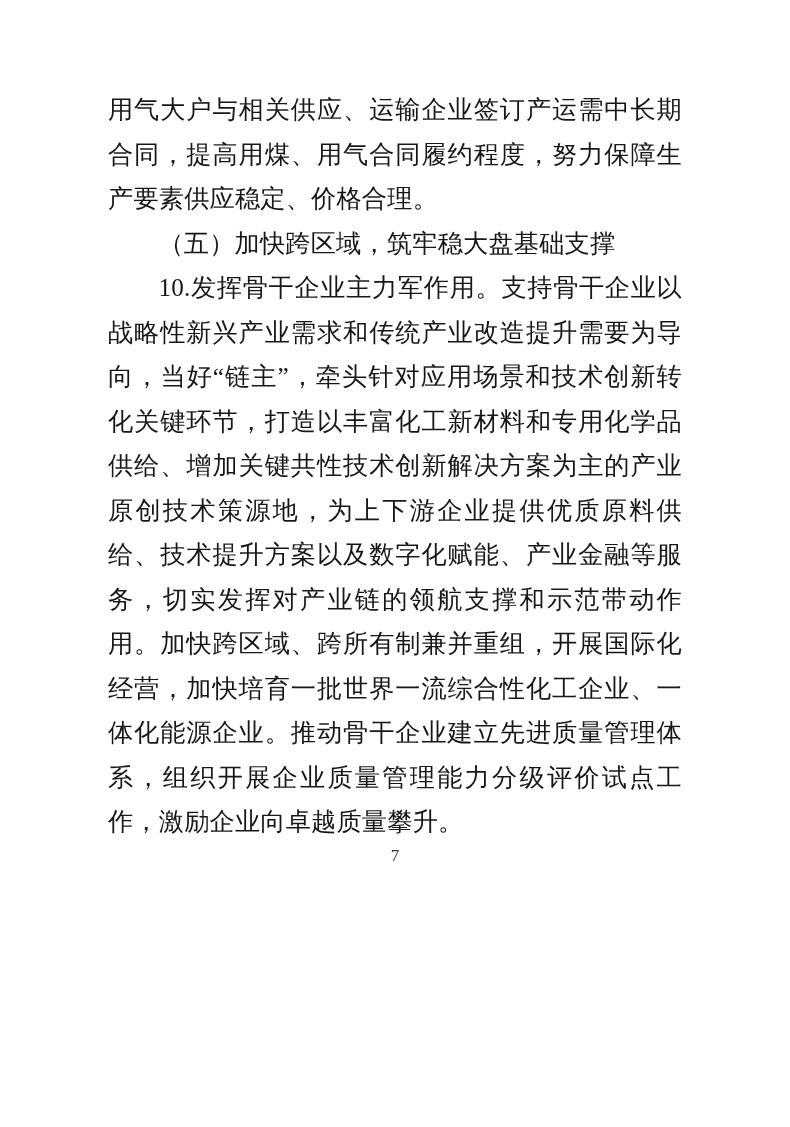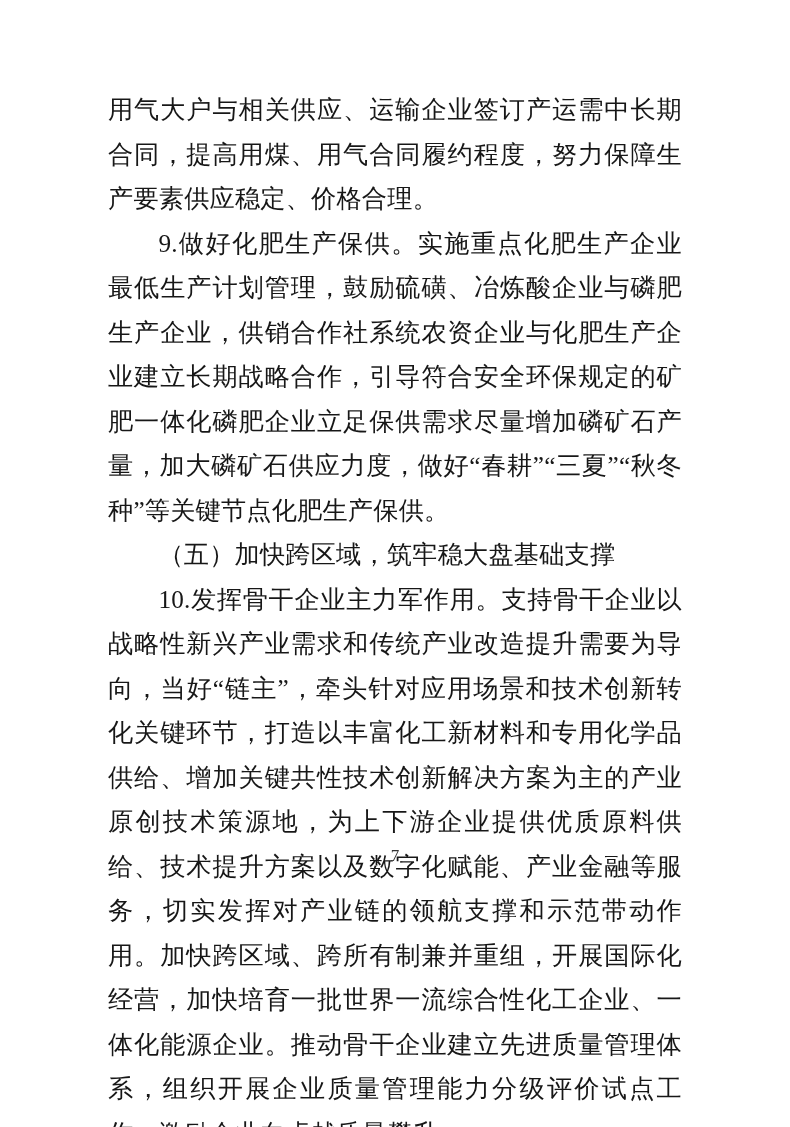--- a/index.html
+++ b/index.html
@@ -51,19 +51,18 @@
     color: #333333;
     font-family: "Liberation Serif", "DejaVu Serif", serif;
   }
 </style>
 </head>
 <body>
 
 <div class="page">
   <div class="doc-body">
     <p class="para no-indent">用气大户与相关供应、运输企业签订产运需中长期合同，提高用煤、用气合同履约程度，努力保障生产要素供应稳定、价格合理。</p>
-    <p class="para">9.做好化肥生产保供。实施重点化肥生产企业最低生产计划管理，鼓励硫磺、冶炼酸企业与磷肥生产企业，供销合作社系统农资企业与化肥生产企业建立长期战略合作，引导符合安全环保规定的矿肥一体化磷肥企业立足保供需求尽量增加磷矿石产量，加大磷矿石供应力度，做好“春耕”“三夏”“秋冬种”等关键节点化肥生产保供。</p>
     <p class="para">（五）加快跨区域，筑牢稳大盘基础支撑</p>
     <p class="para">10.发挥骨干企业主力军作用。支持骨干企业以战略性新兴产业需求和传统产业改造提升需要为导向，当好“链主”，牵头针对应用场景和技术创新转化关键环节，打造以丰富化工新材料和专用化学品供给、增加关键共性技术创新解决方案为主的产业原创技术策源地，为上下游企业提供优质原料供给、技术提升方案以及数字化赋能、产业金融等服务，切实发挥对产业链的领航支撑和示范带动作用。加快跨区域、跨所有制兼并重组，开展国际化经营，加快培育一批世界一流综合性化工企业、一体化能源企业。推动骨干企业建立先进质量管理体系，组织开展企业质量管理能力分级评价试点工作，激励企业向卓越质量攀升。</p>
 
   </div>
   <div class="footer">7</div>
 </div>
 
 </body></html>

